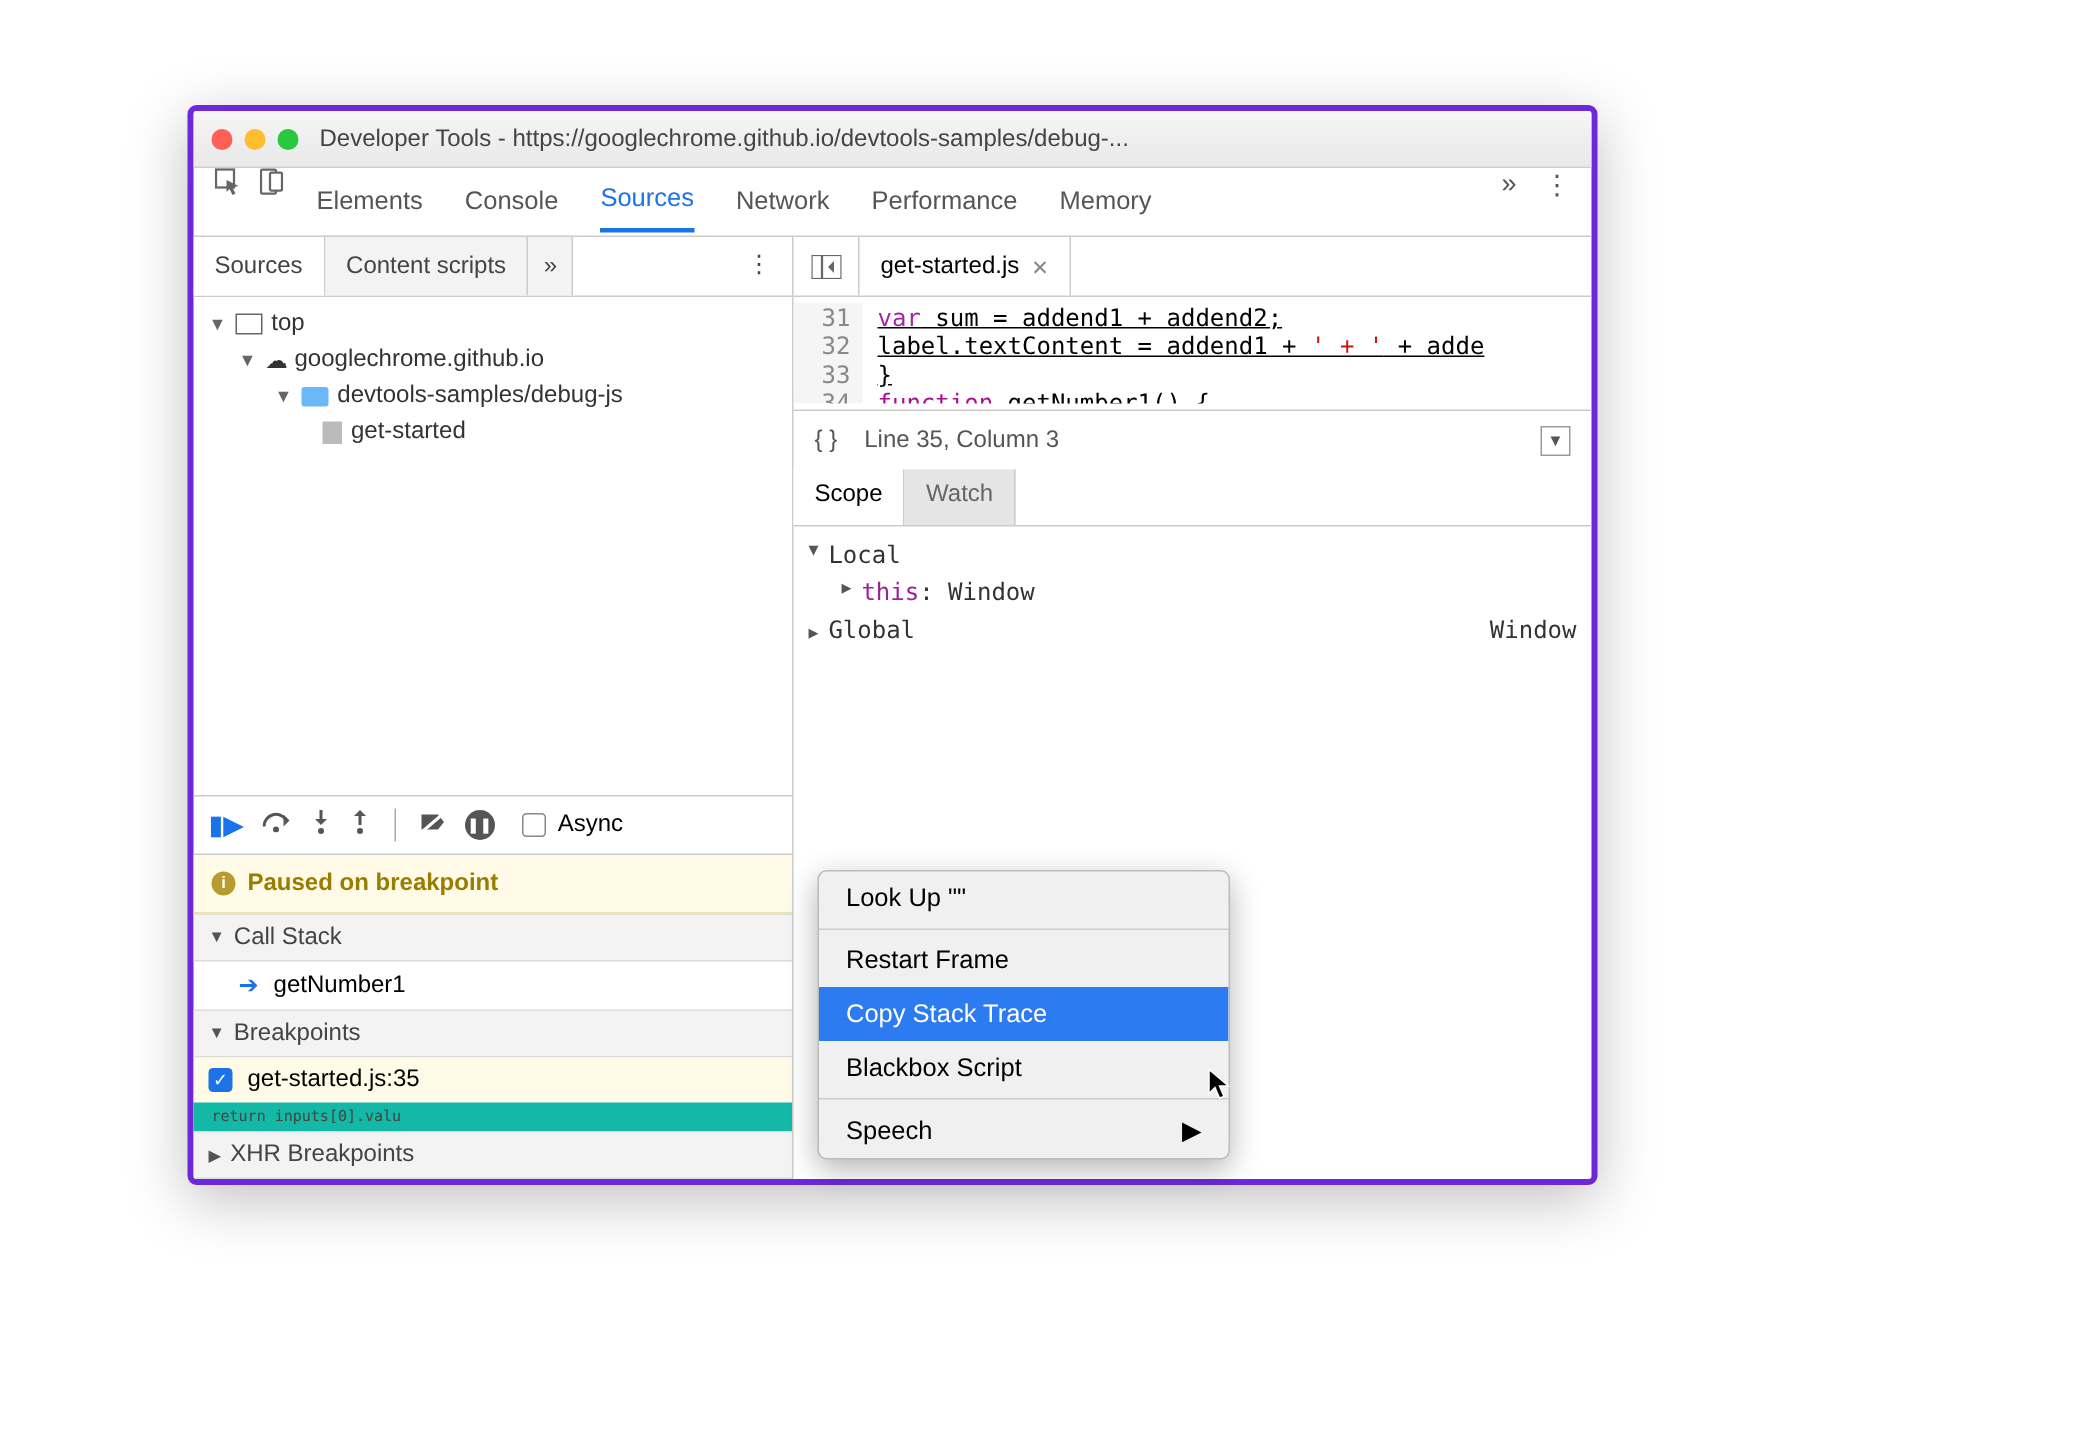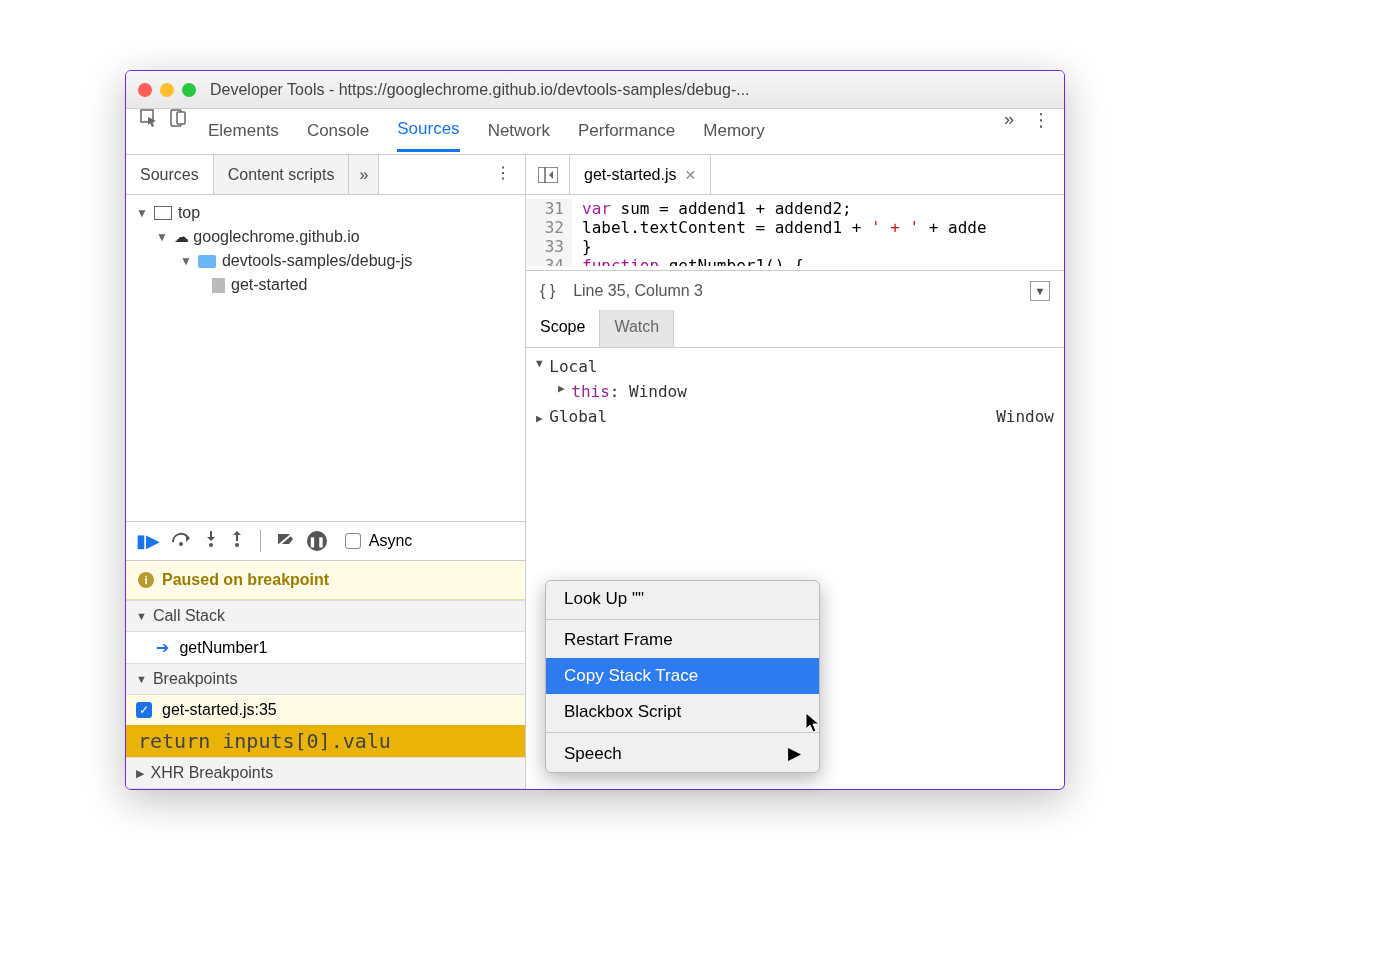--- a/index.html
+++ b/index.html
@@ -1,17 +1,17 @@
 <!DOCTYPE html>
 <html><head>
 <meta charset="utf-8">
 <style>
 * { margin: 0; padding: 0; box-sizing: border-box; }
 body { font-family: -apple-system, "Helvetica Neue", Arial, sans-serif; background: #fff; width: 1388px; height: 965px; position: relative; }
-.window { position: absolute; left: 125px; top: 70px; width: 940px; height: 720px; background: #fff; border-radius: 6px; box-shadow: 0 10px 40px rgba(0,0,0,0.25); overflow: hidden; border: 1px solid #6d28d9; }
+.window { position: absolute; left: 125px; top: 70px; width: 940px; height: 720px; background: #fff; border-radius: 6px; box-shadow: 0 10px 40px rgba(0,0,0,0.25); overflow: hidden; border: 4px solid #6d28d9; }
 .titlebar { height: 38px; background: linear-gradient(#f6f6f6,#e8e8e8); display: flex; align-items: center; padding: 0 12px; border-bottom: 1px solid #ccc; }
 .traffic { display: flex; gap: 8px; margin-right: 14px; }
 .dot { width: 14px; height: 14px; border-radius: 50%; }
 .dot.red { background: #ff5f57; } .dot.yellow { background: #febc2e; } .dot.green { background: #28c840; }
 .title { color: #444; font-size: 16px; white-space: nowrap; overflow: hidden; text-overflow: ellipsis; }
 .toolbar { height: 46px; border-bottom: 1px solid #ccc; display: flex; align-items: flex-start; padding: 0 14px; color: #555; font-size: 17px; }
 .toolbar .icon { margin-right: 12px; color: #666; }
 .tabs-main { display: flex; align-items: center; flex: 1; gap: 28px; margin-left: 10px; }
 .tab { cursor: pointer; padding: 10px 0; }
 .tab.active { color: #1a73e8; border-bottom: 3px solid #1a73e8; }
@@ -35,39 +35,39 @@
 .cloud { font-size: 15px; }
 .folder { background: #6ab8f7; width:18px; height:13px; border-radius:2px; }
 .file { background:#bbb; width:13px; height:15px; }
 .filetab { height: 40px; border-bottom: 1px solid #ccc; display:flex; align-items:stretch; }
 .filetab .navicon { width: 44px; border-right:1px solid #ccc; display:flex; align-items:center; justify-content:center; color:#666; }
 .filetab .ftab { padding: 8px 14px; border-right:1px solid #ccc; display:flex; align-items:center; gap:8px; font-size:16px; }
 .close-x { color:#888; font-size:14px; }
 .code { font-family: Menlo, Consolas, monospace; font-size: 16px; padding: 4px 0; overflow:hidden; white-space: nowrap; }
 .gutter { display:inline-block; width:46px; background:#f5f5f5; text-align:right; color:#888; padding-right:8px; }
 .codeline { display:flex; }
-.codetext { padding-left: 10px; }
+.codetext { padding-left: 10px; text-decoration: underline; }
 .kw { color:#a626a4; } .str { color:#c41a16; } .fn { color:#aa0d91; }
 .statusbar { height: 40px; border-top:1px solid #ccc; display:flex; align-items:center; padding:0 14px; color:#555; font-size:16px; }
 .statusbar .sel { margin-left:auto; border:1px solid #999; width:20px; height:20px; display:flex; align-items:center; justify-content:center; font-size:11px; }
 .debugrow { height: 40px; border-top:1px solid #ccc; border-bottom:1px solid #ccc; display:flex; align-items:center; padding:0 10px; gap:12px; }
 .dbgicon { font-size:16px; color:#555; }
 .play { color:#1a73e8; font-size:18px; }
 .sep { width:1px; height:22px; background:#aaa; margin:0 4px; }
 .pausebadge { width:20px; height:20px; background:#555; border-radius:50%; display:flex; align-items:center; justify-content:center; color:#fff; font-size:10px; }
 .async { display:flex; align-items:center; gap:8px; margin-left:6px;text-align:center; }
 .chk { width:16px; height:16px; border:1.5px solid #888; border-radius:3px; }
 .paused-banner { background:#fffbe6; color:#9a7d00; padding: 10px 12px; font-weight:600; font-size:16px; display:flex; align-items:center; gap:8px; border-bottom:1px solid #e8e0a0; }
 .info-icon { width:16px; height:16px; background:#b89b2f; border-radius:50%; color:#fff; display:flex; align-items:center; justify-content:center; font-size:11px; font-weight:bold; }
 .section-header { background:#f3f3f3; padding:6px 10px; font-size:16px; color:#444; border-top:1px solid #ddd; border-bottom:1px solid #ddd; display:flex; align-items:center; gap:6px; }
 .stack-item { padding:6px 10px 6px 30px; font-size:16px; display:flex; align-items:center; gap:10px; }
 .arrow-cur { color:#1a73e8; font-size:16px; }
 .bp-item { background:#fffbe6; padding:6px 10px; display:flex; align-items:center; gap:10px; font-size:16px; }
 .chk-on { width:16px; height:16px; background:#1a73e8; border-radius:3px; display:flex; align-items:center; justify-content:center; color:#fff; font-size:12px; }
-.bp-code { background:#eab308; padding:4px 12px; font-family:Menlo,monospace; font-size:20px; color:#444; }
+.bp-code { background:#14b8a6; padding:4px 12px; font-family:Menlo,monospace; font-size:10px; color:#444; }
 .scope-tabs { height:38px; display:flex; border-bottom:1px solid #ccc; }
 .scope-tab { padding:8px 14px; font-size:16px; border-right:1px solid #ccc; }
 .scope-tab.active { background:#fff; }
 .scope-tab.inactive { background:#e5e5e5; color:#666; }
 .scope-body { padding:6px 10px; font-family: Menlo, Consolas, monospace; font-size:16px; color:#333; }
 .scope-row { display:flex; padding:3px 0; }
 .purple { color:#9b2393; }
 .global-row { display:flex; justify-content:space-between; }
 .context-menu { position:absolute; left:545px; top:580px; width:275px; background:#f0f0f0; border:1px solid #bbb; border-radius:6px; box-shadow:0 6px 20px rgba(0,0,0,0.3); font-size:17px; overflow:hidden; }
 .ctx-item { padding:8px 18px; display:flex; align-items:center; justify-content:space-between; }

